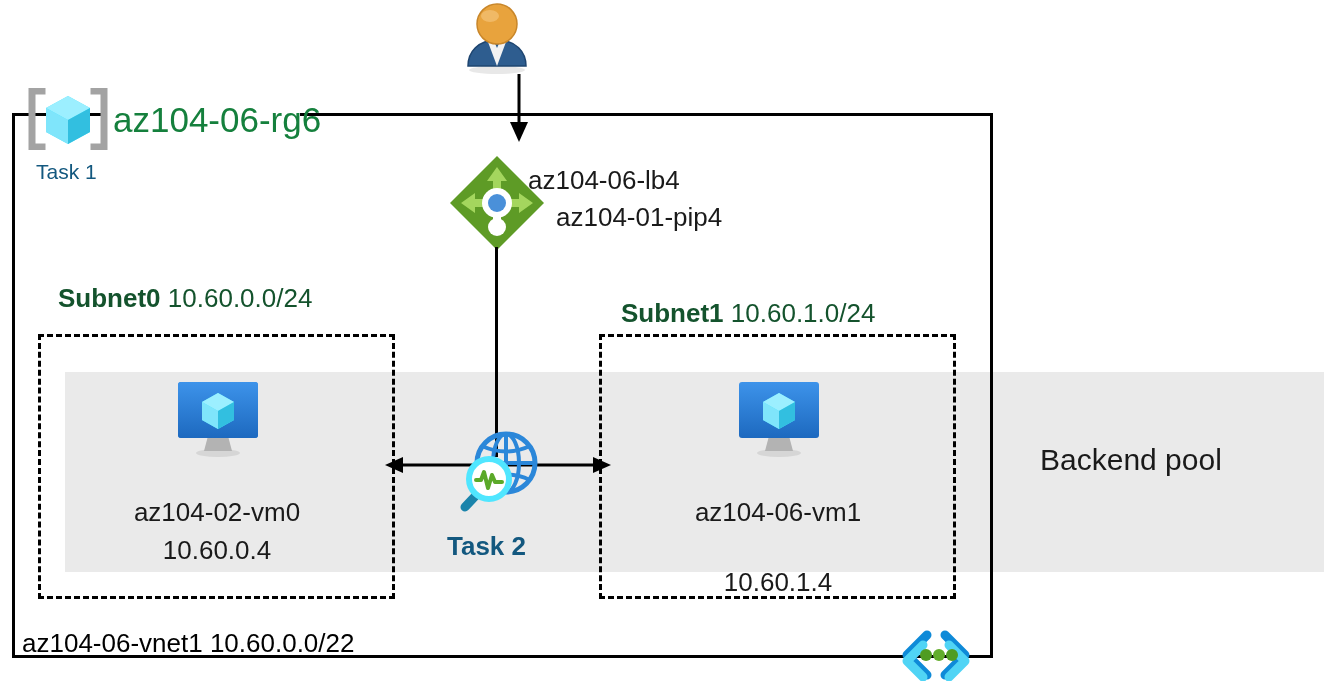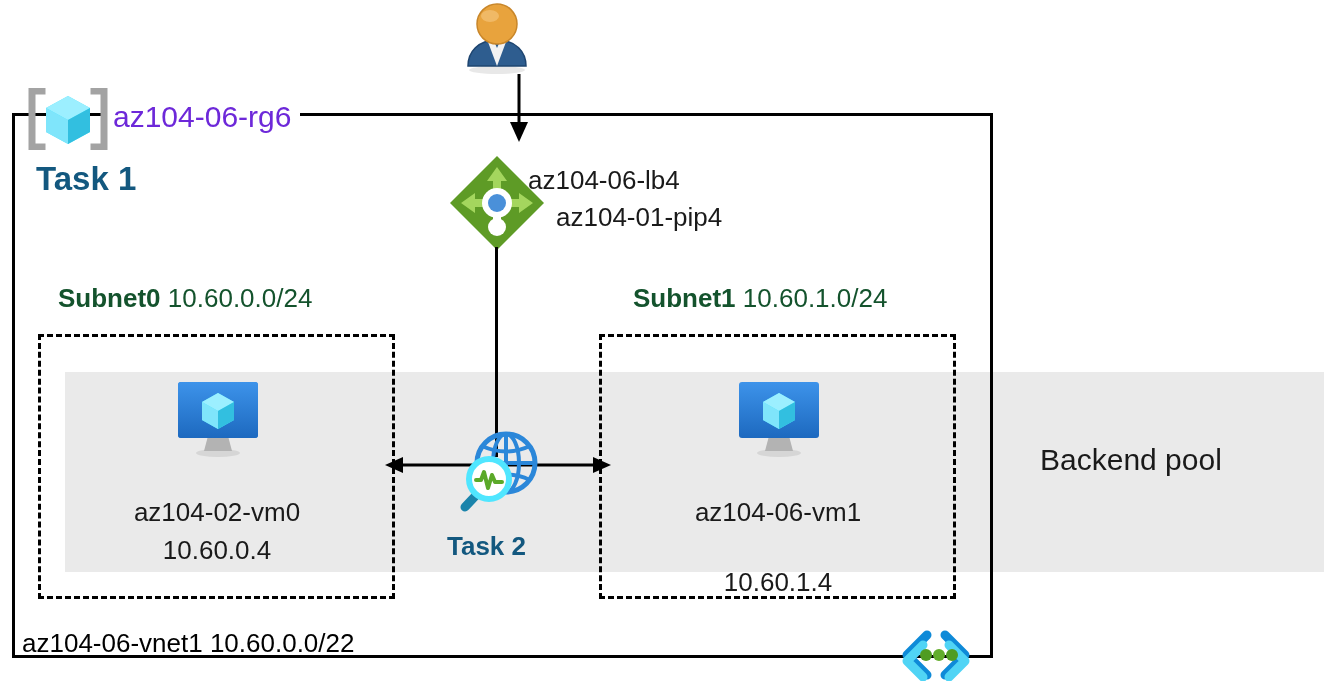--- a/index.html
+++ b/index.html
@@ -75,29 +75,29 @@
   
   .rg-icon {
     left: 28px;
     top: 88px;
     width: 80px;
     height: 62px;
   }
   .rg-label {
     left: 113px;
     top: 100px;
-    font-size: 30px;
-    color: #6d28d9;
+    font-size: 35px;
+    color: #15803d;
     white-space: nowrap;
   }
   .task1-label {
     left: 36px;
     top: 160px;
-    font-size: 33px;
-    font-weight: bold;
+    font-size: 21px;
+    font-weight: normal;
     color: #13587f;
     white-space: nowrap;
   }
 
   
   .user-icon {
     left: 462px;
     top: 2px;
     width: 70px;
     height: 72px;
@@ -139,21 +139,21 @@
   }
 
   
   .subnet-label {
     font-size: 26px;
     color: #14532d;
     white-space: nowrap;
   }
   .subnet-label b { font-weight: bold; }
   .subnet0-label { left: 58px; top: 283px; }
-  .subnet1-label { left: 621px; top: 283px; margin-left: 12px; }
+  .subnet1-label { left: 621px; top: 298px; }
 
   
   .subnet-box {
     border: 3px dashed #000000;
     box-sizing: border-box;
   }
   .subnet0-box {
     left: 38px;
     top: 334px;
     width: 357px;

